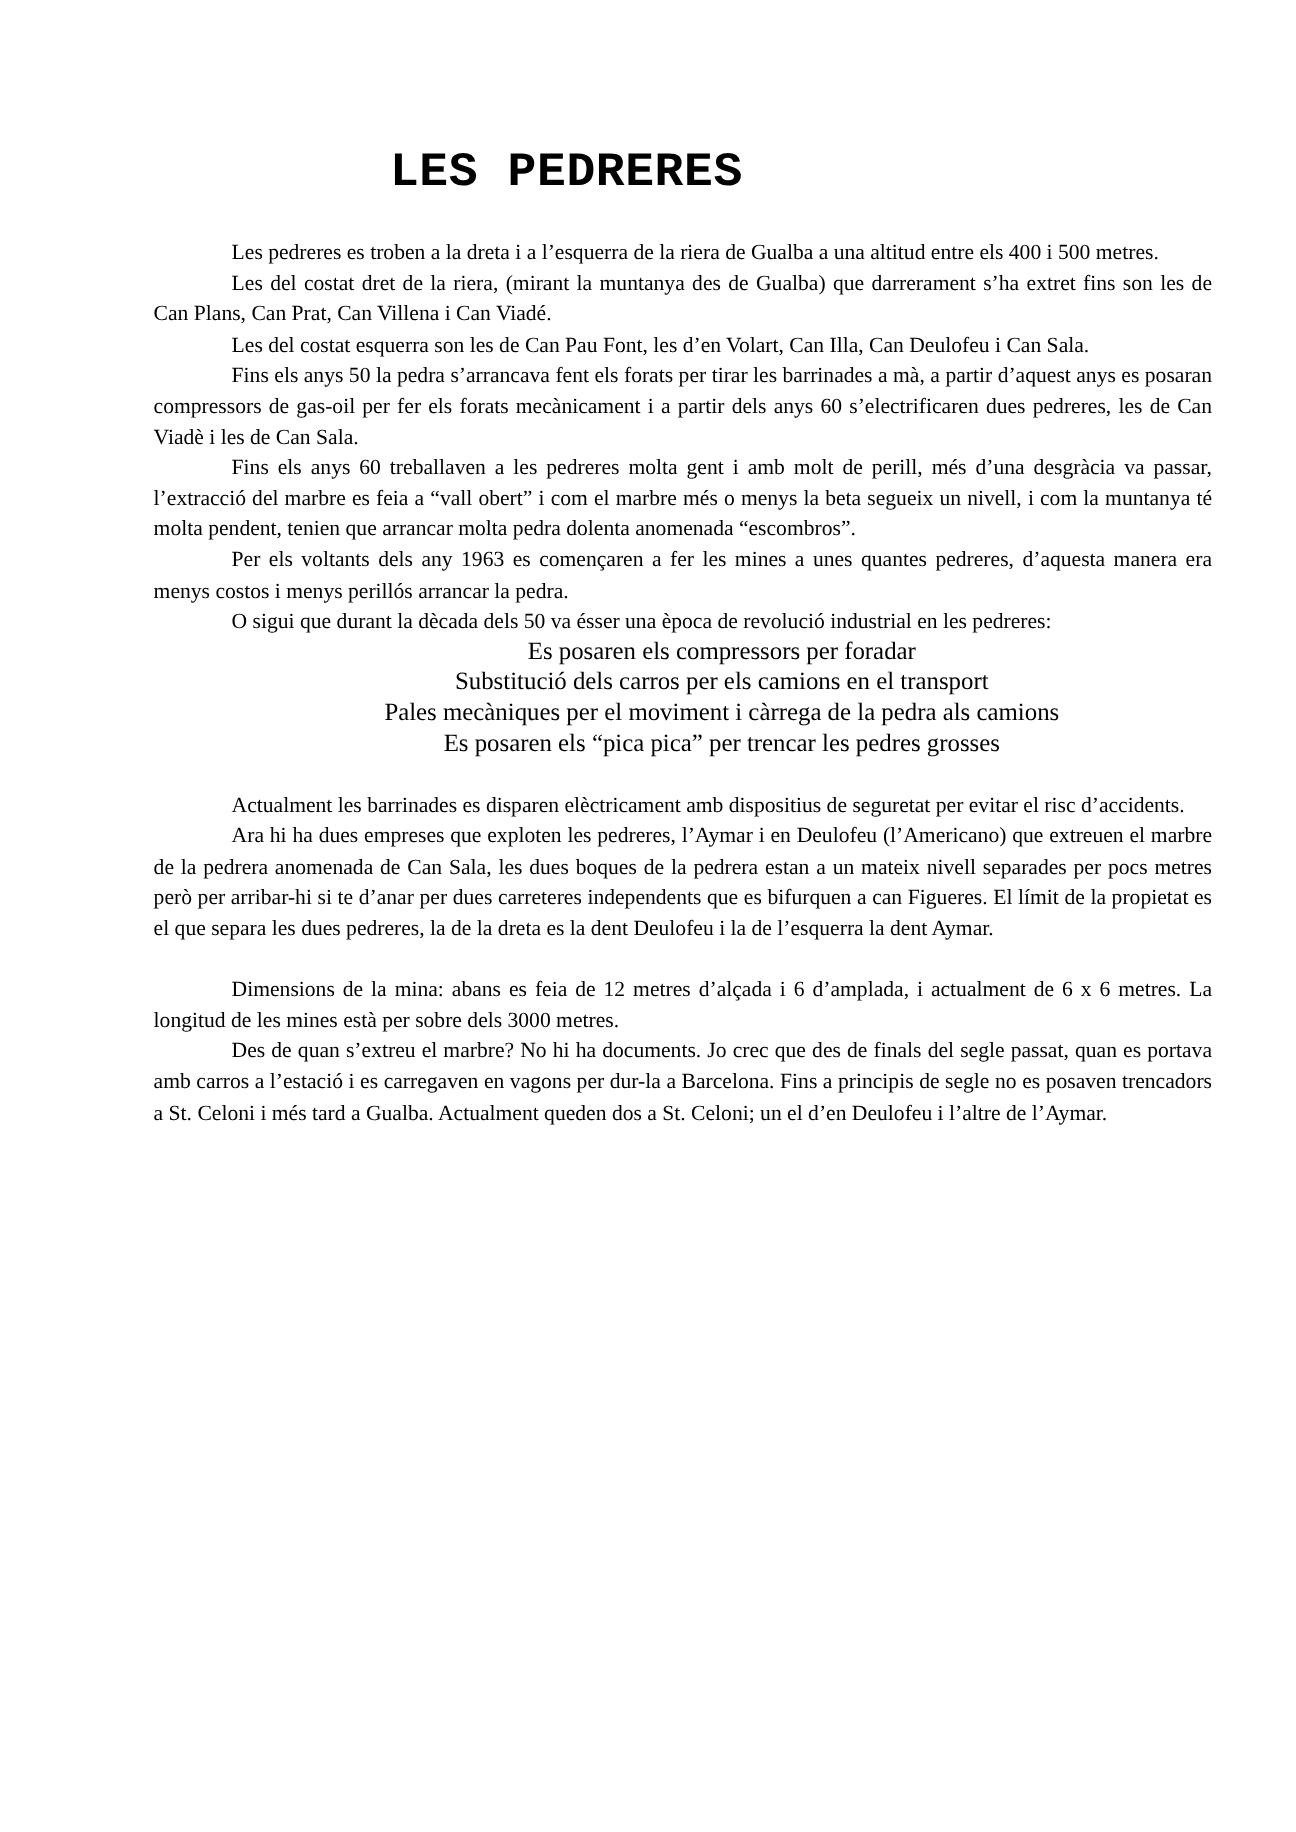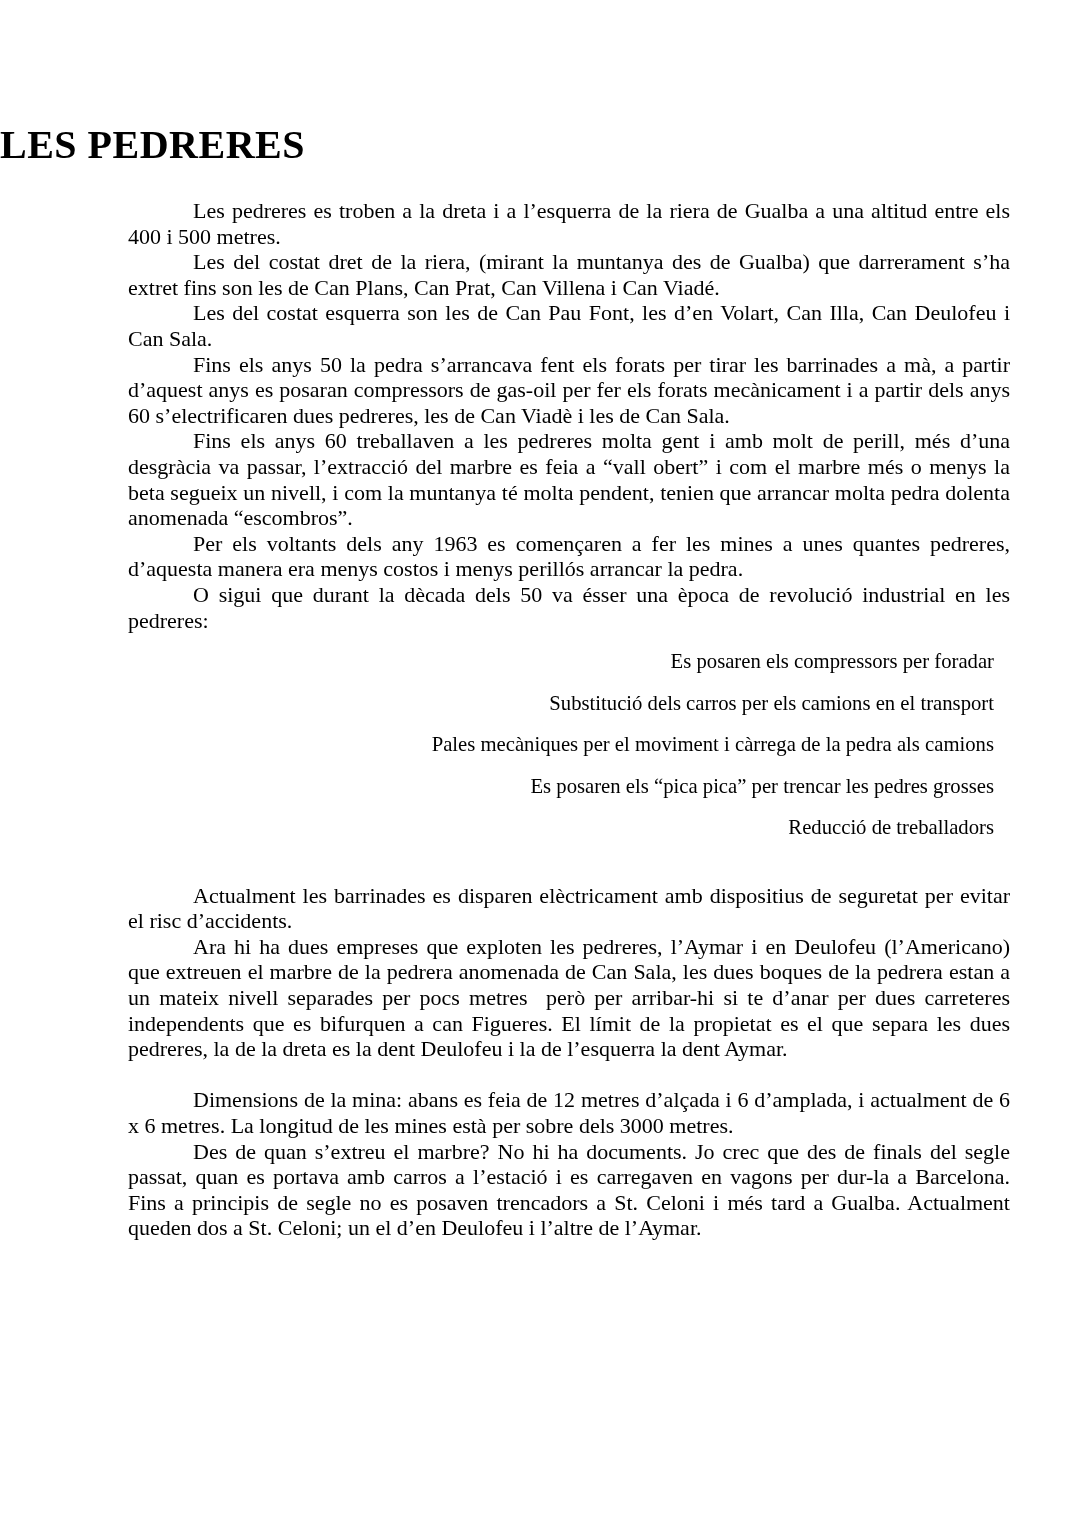--- a/index.html
+++ b/index.html
@@ -19,53 +19,54 @@
     width: 1080px;
     height: 1527px;
     background: #ffffff;
     overflow: hidden;
   }
   .doc-title {
     position: absolute;
     left: 0;
     top: 96px;
     width: 944px;
-    text-align: left;
+    text-align: center;
     font-size: 40px;
     font-weight: bold;
     letter-spacing: 0.5px;
     line-height: 1.1;
+    font-family: Liberation Mono, monospace;
   }
   .body-block {
     position: absolute;
     left: 128px;
     top: 198px;
     width: 882px;
   }
   p.para {
     margin: 0;
-    font-size: 22px;
+    font-size: 18px;
     line-height: 25.6px;
     text-align: justify;
     text-justify: inter-word;
     text-indent: 65px;
     hyphens: none;
     white-space: pre-wrap;
   }
   ul.list-block {
     margin: 0;
     padding: 0;
     list-style: none;
   }
   ul.list-block li {
-    margin: 16px;
+    margin: 0;
     padding: 0 0 0 65px;
     font-size: 20.7px;
     line-height: 25.6px;
-    text-align: right;
+    text-align: center;
     white-space: pre-wrap;
   }
   .spacer-line {
     height: 25.6px;
   }
 </style>
 </head>
 <body>
 
 <div class="page">
@@ -80,21 +81,20 @@
     <p class="para">Fins els anys 50 la pedra s’arrancava fent els forats per tirar les barrinades a mà, a partir d’aquest anys es posaran compressors de gas-oil per fer els forats mecànicament i a partir dels anys 60 s’electrificaren dues pedreres, les de Can Viadè i les de Can Sala.</p>
     <p class="para">Fins els anys 60 treballaven a les pedreres molta gent i amb molt de perill, més d’una desgràcia va passar, l’extracció del marbre es feia a “vall obert” i com el marbre més o menys la beta segueix un nivell, i com la muntanya té molta pendent, tenien que arrancar molta pedra dolenta anomenada “escombros”.</p>
     <p class="para">Per els voltants dels any 1963 es començaren a fer les mines a unes quantes pedreres, d’aquesta manera era menys costos i menys perillós arrancar la pedra.</p>
     <p class="para">O sigui que durant la dècada dels 50 va ésser una època de revolució industrial en les pedreres:</p>
 
     <ul class="list-block">
       <li>Es posaren els compressors per foradar</li>
       <li>Substitució dels carros per els camions en el transport</li>
       <li>Pales mecàniques per el moviment i càrrega de la pedra als camions</li>
       <li>Es posaren els “pica pica” per trencar les pedres grosses</li>
-      <li>Reducció de treballadors</li>
     </ul>
 
     <div class="spacer-line"></div>
 
     <p class="para">Actualment les barrinades es disparen elèctricament amb dispositius de seguretat per evitar el risc d’accidents.</p>
     <p class="para">Ara hi ha dues empreses que exploten les pedreres, l’Aymar i en Deulofeu (l’Americano) que extreuen el marbre de la pedrera anomenada de Can Sala, les dues boques de la pedrera estan a un mateix nivell separades per pocs metres  però per arribar-hi si te d’anar per dues carreteres independents que es bifurquen a can Figueres. El límit de la propietat es el que separa les dues pedreres, la de la dreta es la dent Deulofeu i la de l’esquerra la dent Aymar.</p>
 
     <div class="spacer-line"></div>
 
     <p class="para">Dimensions de la mina: abans es feia de 12 metres d’alçada i 6 d’amplada, i actualment de 6 x 6 metres. La longitud de les mines està per sobre dels 3000 metres.</p>

